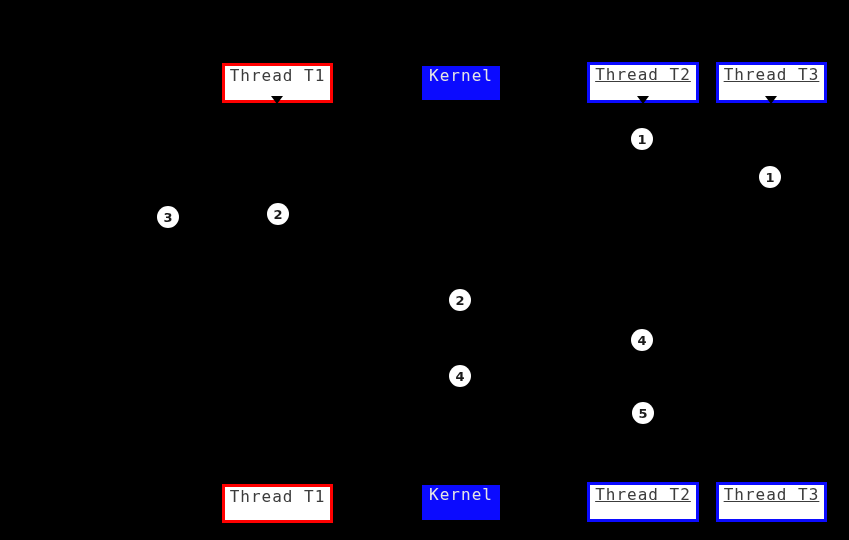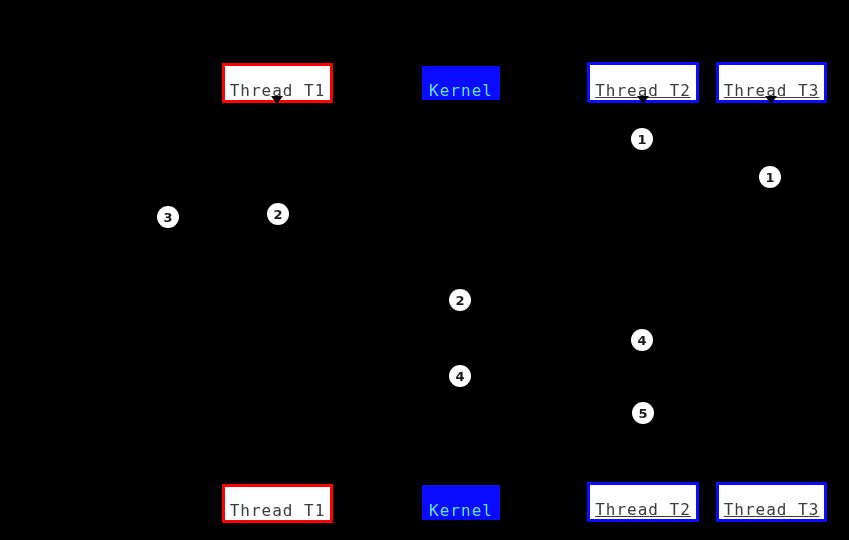--- a/index.html
+++ b/index.html
@@ -14,33 +14,33 @@
     background: #000000;
     overflow: hidden;
     font-family: "DejaVu Sans Mono", "Liberation Mono", monospace;
   }
   
   .actor-box {
     position: absolute;
     box-sizing: border-box;
     background: #ffffff;
     display: flex;
-    align-items: flex-end;
+    align-items: flex-start;
     justify-content: center;
     font-size: 16px;
     color: #3c3c3c;
     letter-spacing: 1px;
     white-space: nowrap;
   }
   .actor-box.red-border  { border: 3px solid #ff0000; }
   .actor-box.blue-border { border: 3px solid #0b0bff; text-decoration: underline; }
   .actor-box.blue-fill   {
     background: #0b0bff;
     border: none;
-    color: #5eead4;
+    color: #e5e5e5;
   }
   
   .marker {
     position: absolute;
     width: 22px;
     height: 22px;
     border-radius: 50%;
     background: #ffffff;
     display: flex;
     align-items: center;

